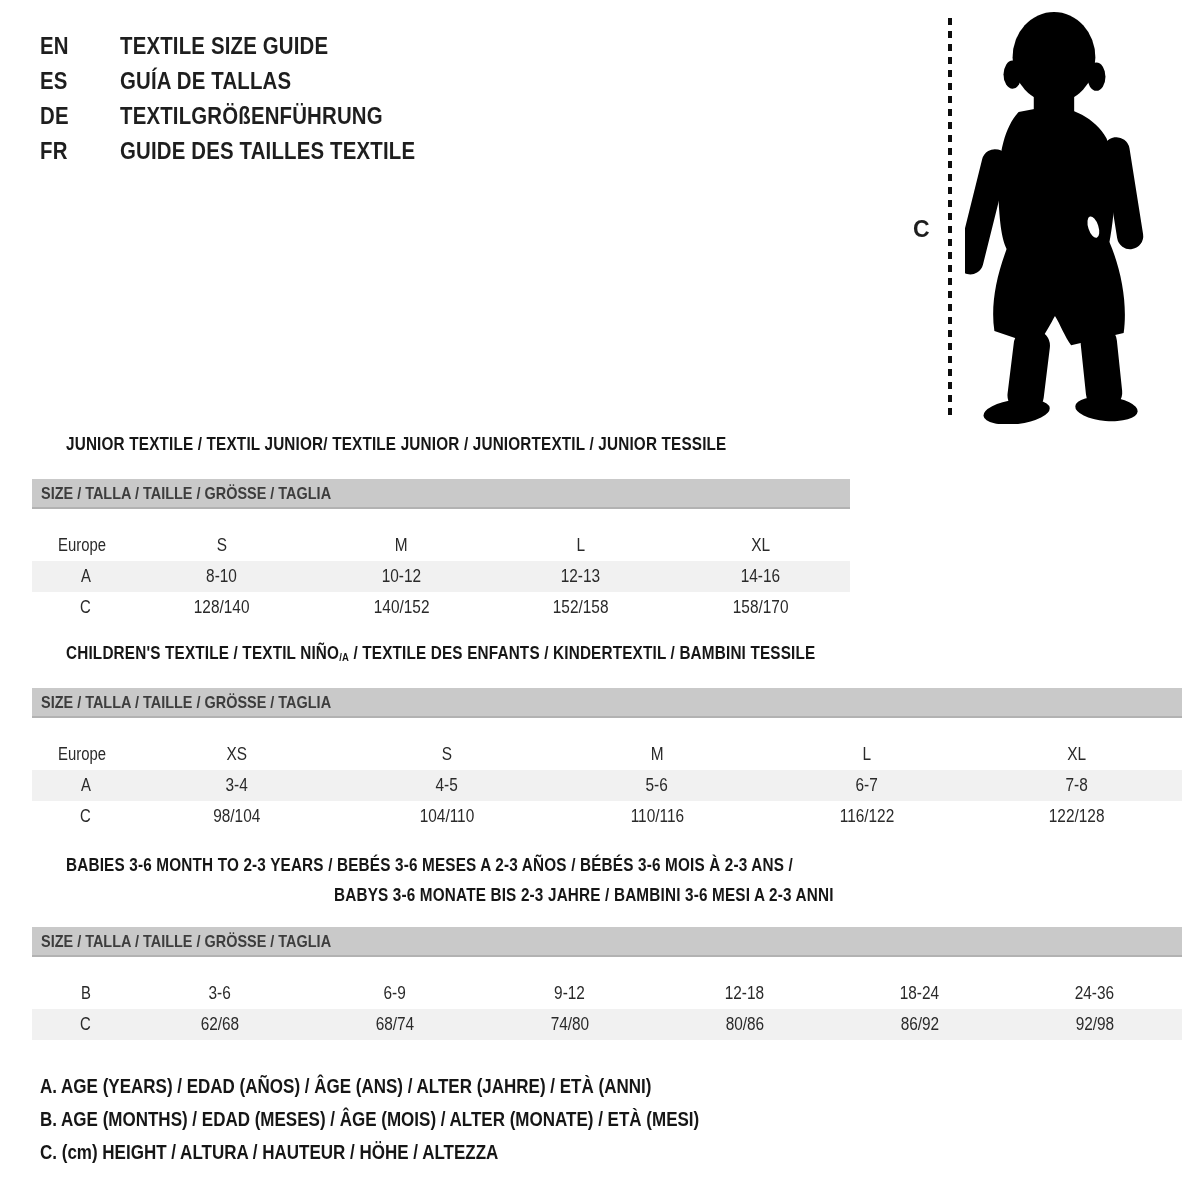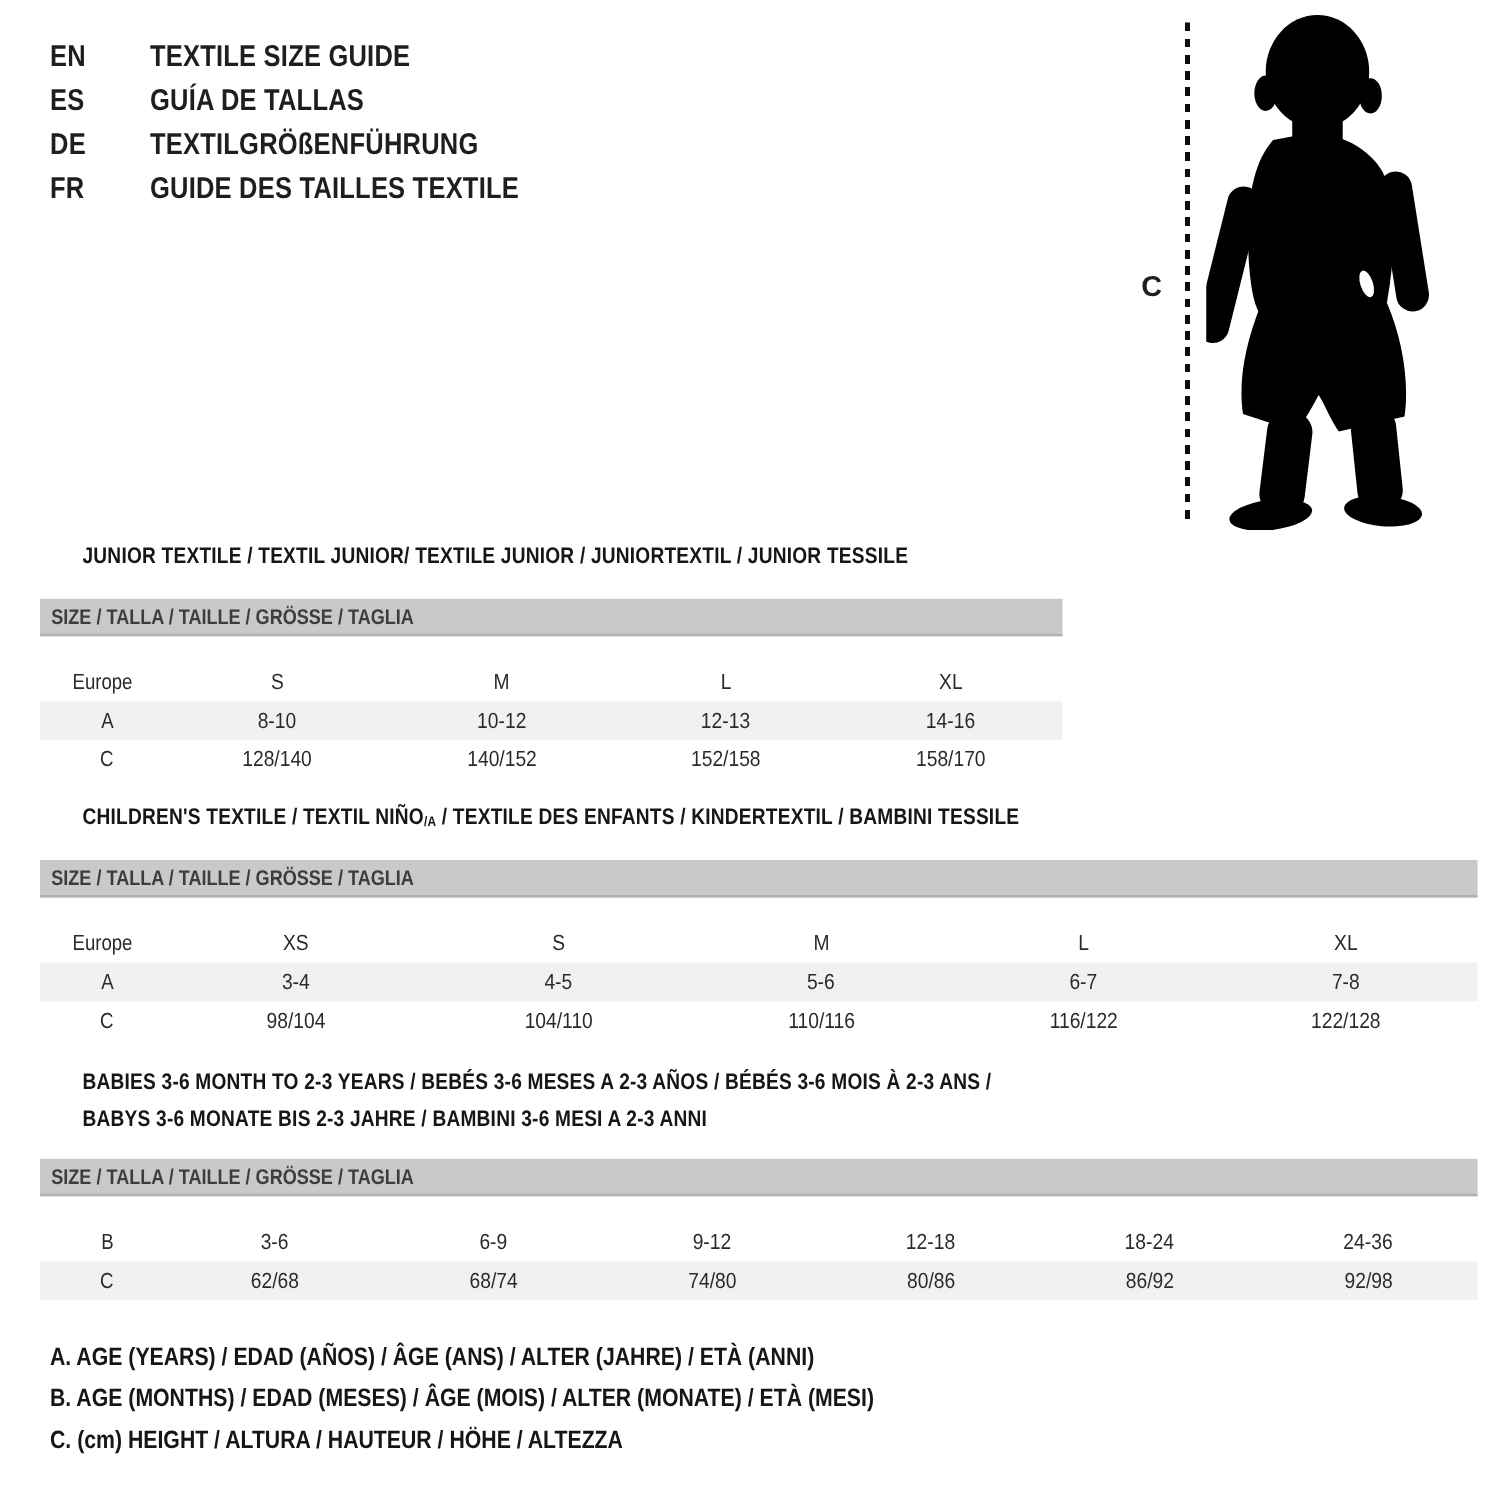--- a/index.html
+++ b/index.html
@@ -28,21 +28,21 @@
     background: repeating-linear-gradient(to bottom, #0d0d0d 0 7px, transparent 7px 13px);
   }
   .figure-label { position: absolute; left: 8px; top: 208px; font-size: 23px; font-weight: bold; }
   .figure svg { position: absolute; left: 60px; top: 2px; }
 
   
   .sec-title { position: absolute; left: 40px; font-size: 18px; font-weight: bold; letter-spacing: 0.2px; color: #161616; margin-left: 26px; }
   .sec-title .subA { font-size: 0.62em; position: relative; top: 0.22em; }
   #title-junior   { top: 434px; }
   #title-children { top: 643px; }
-  #title-babies   { top: 850px; line-height: 30px; }
+  #title-babies   { top: 850px; line-height: 30px; text-align: right; }
 
   
   .table { position: absolute; left: 32px; }
   #table-junior   { top: 479px; width: 818px; }
   #table-children { top: 688px; width: 1150px; }
   #table-babies   { top: 927px; width: 1150px; }
   .thead {
     height: 30px; line-height: 30px; padding-left: 9px;
     background: #c9c9c9; border-bottom: 2px solid #b2b2b2;
     font-size: 17px; font-weight: bold; color: #3d3d3d; margin-bottom: 21px;

